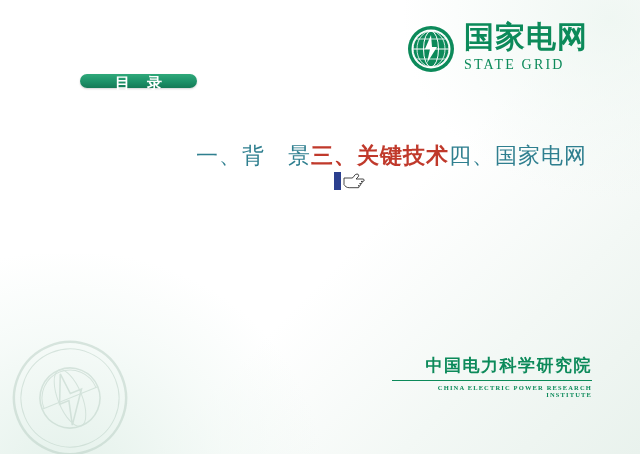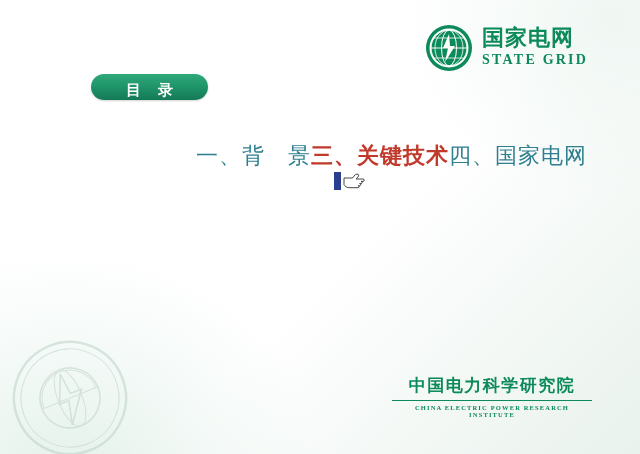--- a/index.html
+++ b/index.html
@@ -54,47 +54,47 @@
     height: 48px;
     flex: 0 0 48px;
   }
   .brand-text {
     display: flex;
     flex-direction: column;
     line-height: 1;
     padding-bottom: 2px;
   }
   .brand-cn {
-    font-size: 22px;
+    font-size: 30px;
     font-weight: bold;
     color: #0c8a5a;
     letter-spacing: 1px;
-    font-family: Liberation Sans, sans-serif;
+    font-family: Liberation Mono, monospace;
   }
   .brand-en {
     font-size: 14px;
-    font-weight: bold;
+    font-weight: normal;
     color: #0c8a5a;
     letter-spacing: 2.2px;
     font-family: "Liberation Serif", "DejaVu Serif", serif;
     margin-top: 4px;
   }
 
   
   .toc-pill {
     position: absolute;
-    left: 91px;
+    left: 80px;
     top: 74px;
     width: 117px;
-    height: 26px;
+    height: 14px;
     border-radius: 15px;
     background: linear-gradient(to bottom, #2fa97a 0%, #1d9168 55%, #147a56 100%);
     box-shadow: 0 1px 2px rgba(0,0,0,0.18);
     display: flex;
-    align-items: flex-end;
+    align-items: flex-start;
     justify-content: center;
   }
   .toc-pill-label {
     color: #ffffff;
     font-size: 15px;
     font-weight: bold;
     letter-spacing: 6px;
     text-indent: 6px;
   }
 
@@ -137,22 +137,22 @@
     bottom: -6px;
     width: 124px;
     height: 124px;
     opacity: 0.5;
   }
 
   
   .institute {
     position: absolute;
     right: 48px;
-    bottom: 36px;
-    text-align: center;
+    bottom: 56px;
+    text-align: right;
     width: 200px;
   }
   .institute-cn {
     font-size: 17px;
     color: #0c8a5a;
     font-weight: bold;
     letter-spacing: 1.5px;
     line-height: 1.25;
   }
   .institute-rule {

